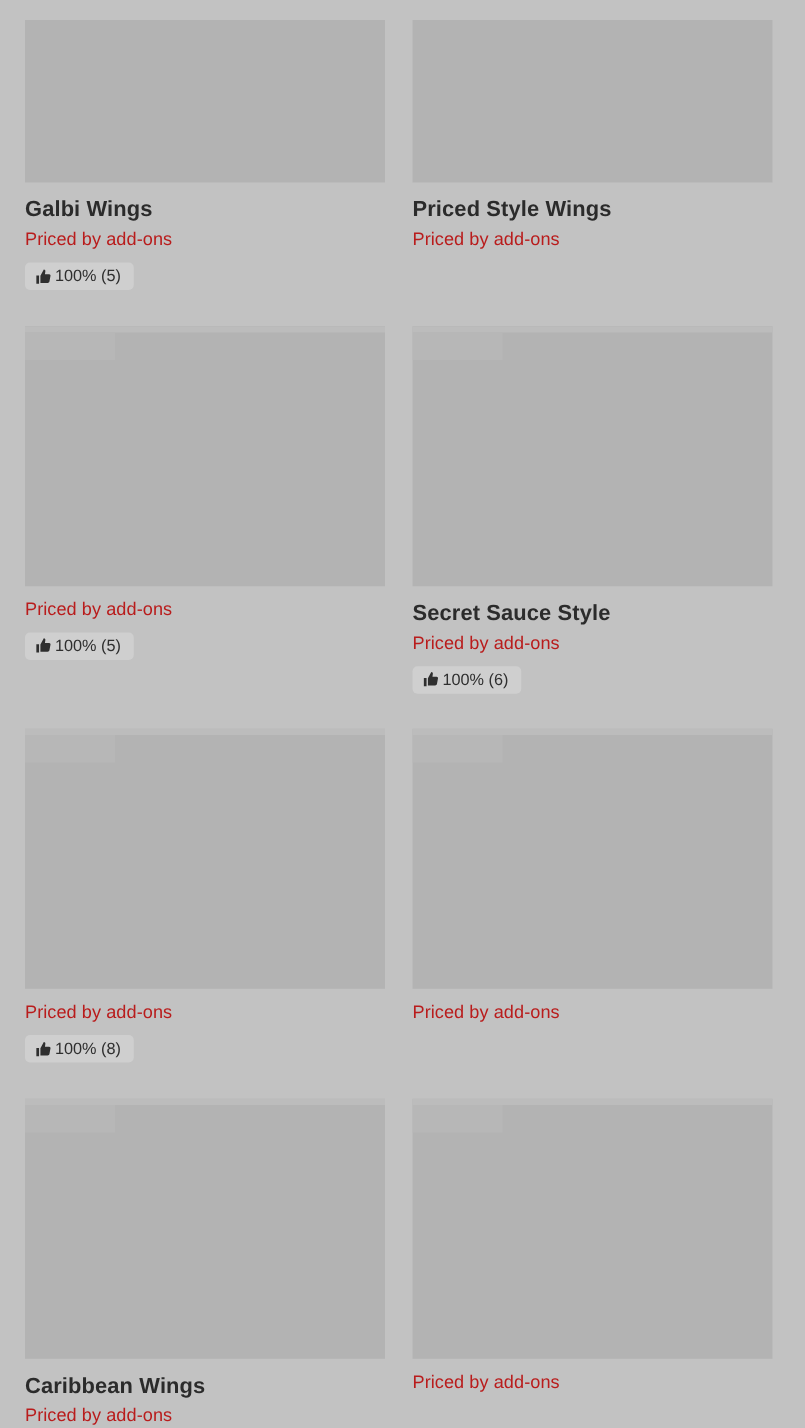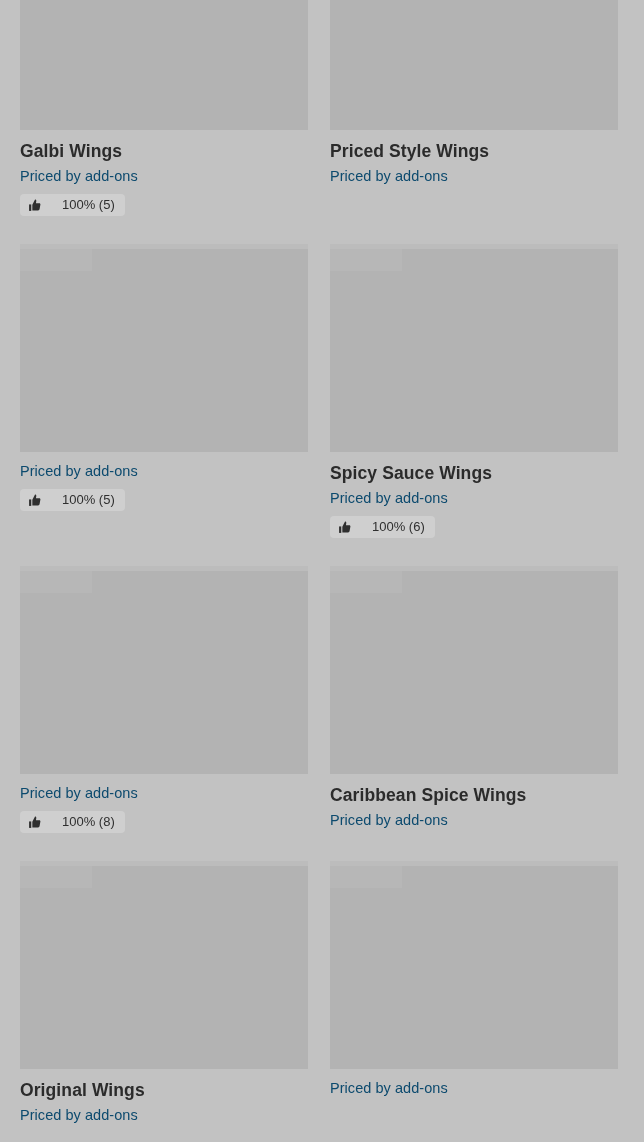--- a/index.html
+++ b/index.html
@@ -80,28 +80,28 @@
     font-weight: 600;
     color: #2b2b2b;
     letter-spacing: 0.1px;
     margin-bottom: 5px;
   }
 
   .card-subtitle {
     font-size: 14.5px;
     line-height: 19px;
     font-weight: 400;
-    color: #0c4a6e;
+    color: #b91c1c;
     letter-spacing: 0.05px;
   }
 
   .rating-badge {
     display: inline-flex;
     align-items: center;
-    gap: 21px;
+    gap: 3px;
     margin-top: 8px;
     padding: 3px 10px 3px 8px;
     border-radius: 4px;
     background: rgba(255,255,255,0.22);
   }
 
   .thumb-icon {
     display: inline-block;
     width: 13px;
     height: 13px;
@@ -115,21 +115,21 @@
     line-height: 16px;
     color: #2f2f2f;
     font-weight: 400;
     white-space: nowrap;
   }
 
   
   .row-gap { height: 28px; }
 
   
-  .menu-grid .row-first { margin-top: 0; }
+  .menu-grid .row-first { margin-top: 16px; }
 </style>
 </head>
 <body>
 
 <div class="menu-grid">
     <div class="grid-row row-first">
       <div class="menu-card">
         <div class="card-image"></div>
         <div class="card-body"><div class="card-title">Galbi Wings</div><div class="card-subtitle">Priced by add-ons</div><div class="rating-badge">
             <span class="thumb-icon">
@@ -158,21 +158,21 @@
               <svg viewBox="0 0 24 24" aria-hidden="true">
                 <path d="M2 10h4v12H2z"></path>
                 <path d="M8 10.5L13 1c1.6 0 2.6 1.2 2.3 2.8L14.7 8H21c1.2 0 2.1 1.1 1.9 2.3l-1.5 8.2C21.2 19.9 20 21 18.6 21H8z"></path>
               </svg>
             </span>
             <span class="rating-text">100% (5)</span>
           </div></div>
       </div>
       <div class="menu-card">
         <div class="card-image"></div>
-        <div class="card-body"><div class="card-title">Spicy Sauce Wings</div><div class="card-subtitle">Priced by add-ons</div><div class="rating-badge">
+        <div class="card-body"><div class="card-title">Secret Sauce Style</div><div class="card-subtitle">Priced by add-ons</div><div class="rating-badge">
             <span class="thumb-icon">
               <svg viewBox="0 0 24 24" aria-hidden="true">
                 <path d="M2 10h4v12H2z"></path>
                 <path d="M8 10.5L13 1c1.6 0 2.6 1.2 2.3 2.8L14.7 8H21c1.2 0 2.1 1.1 1.9 2.3l-1.5 8.2C21.2 19.9 20 21 18.6 21H8z"></path>
               </svg>
             </span>
             <span class="rating-text">100% (6)</span>
           </div></div>
       </div>
     </div>
@@ -186,31 +186,30 @@
                 <path d="M2 10h4v12H2z"></path>
                 <path d="M8 10.5L13 1c1.6 0 2.6 1.2 2.3 2.8L14.7 8H21c1.2 0 2.1 1.1 1.9 2.3l-1.5 8.2C21.2 19.9 20 21 18.6 21H8z"></path>
               </svg>
             </span>
             <span class="rating-text">100% (8)</span>
           </div></div>
       </div>
       <div class="menu-card">
         <div class="card-image"></div>
         <div class="card-body">
-          <div class="card-title">Caribbean Spice Wings</div>
           <div class="card-subtitle">Priced by add-ons</div>
         </div>
       </div>
     </div>
     <div class="row-gap"></div>
     <div class="grid-row">
       <div class="menu-card">
         <div class="card-image"></div>
         <div class="card-body">
-          <div class="card-title">Original Wings</div>
+          <div class="card-title">Caribbean Wings</div>
           <div class="card-subtitle">Priced by add-ons</div>
         </div>
       </div>
       <div class="menu-card">
         <div class="card-image"></div>
         <div class="card-body">
           <div class="card-subtitle">Priced by add-ons</div>
         </div>
       </div>
     </div>

